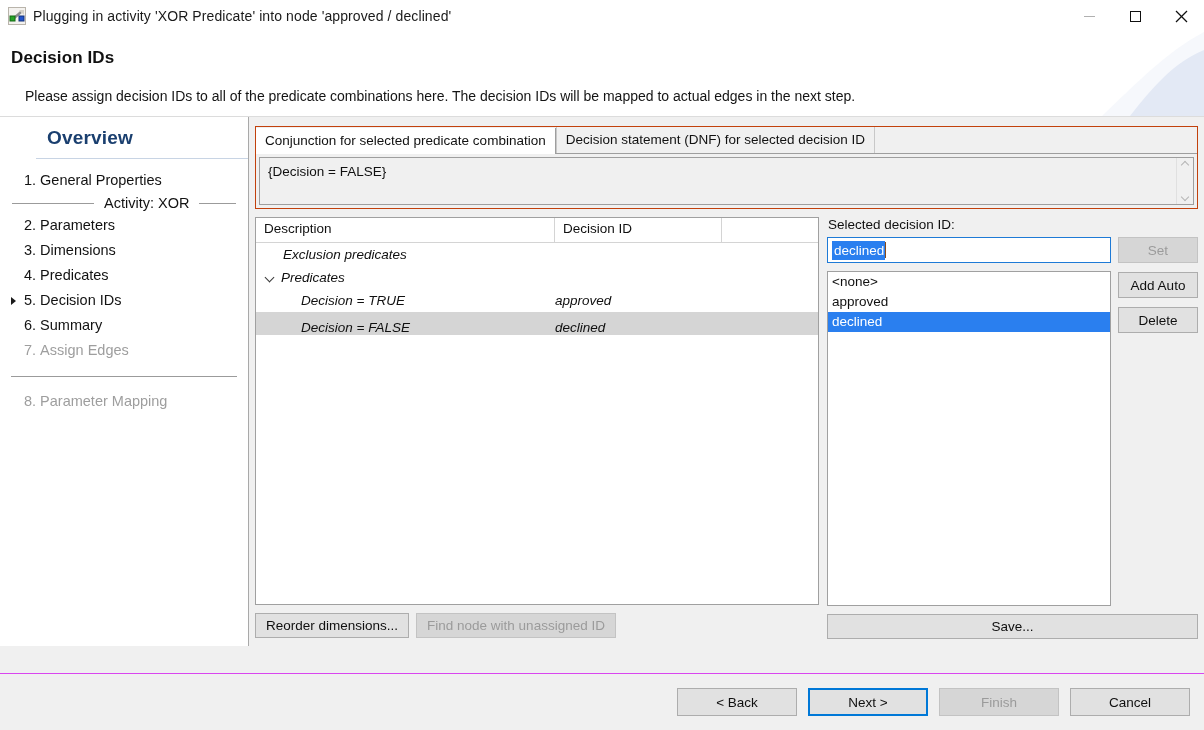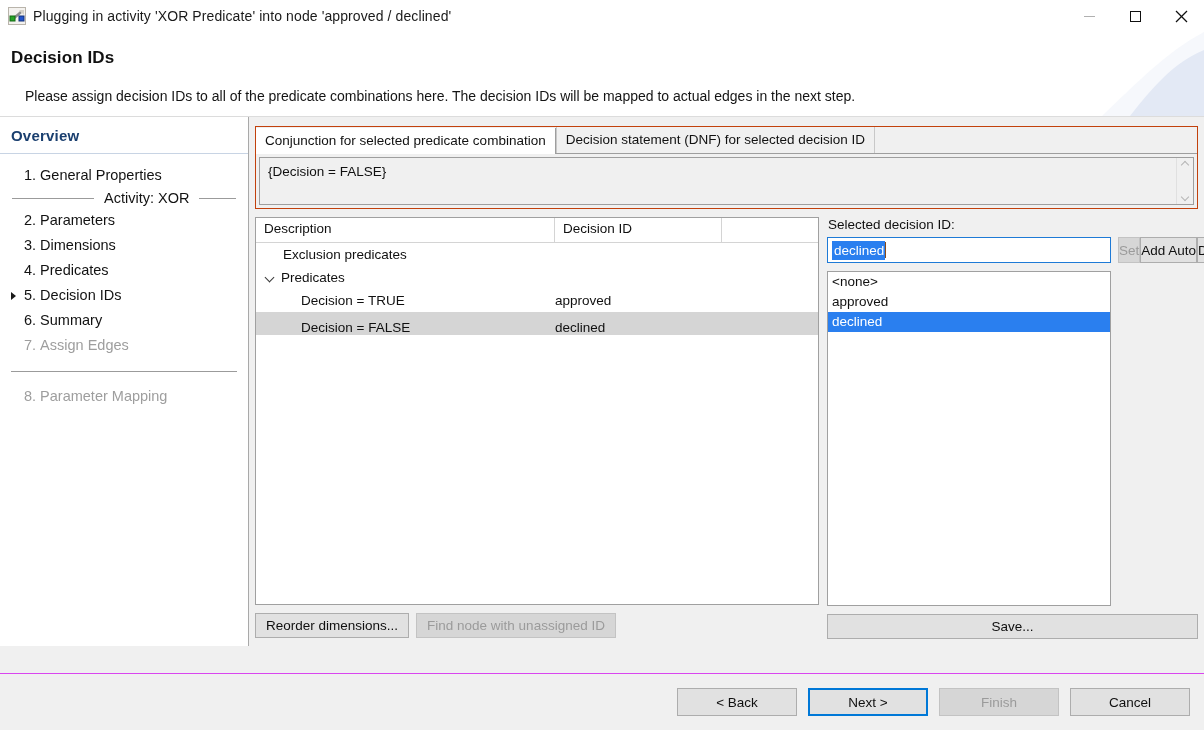--- a/index.html
+++ b/index.html
@@ -126,26 +126,27 @@
   
   .sidebar {
     width: 249px;
     min-width: 249px;
     background: #ffffff;
     border-right: 1px solid #a9a9a9;
     box-sizing: border-box;
     position: relative;
   }
   .sidebar-title {
-    font-size: 15px;
+    font-size: 19px;
     font-weight: bold;
     color: #1a3f6f;
     padding: 10px 0 9px 11px;
     border-bottom: 1px solid #c8d4e4;
     letter-spacing: 0.2px;
+    margin-left: 36px;
   }
   .nav-list { padding-top: 9px; }
   .nav-item {
     position: relative;
     font-size: 14.5px;
     color: #121212;
     padding: 3px 0 3px 24px;
     white-space: nowrap;
     line-height: 19px;
   }
@@ -322,21 +323,21 @@
     font-size: 13.5px;
     color: #101010;
     padding: 3px 0 0 8px;
     box-sizing: border-box;
     border-right: 1px solid #d4d4d4;
     white-space: nowrap;
   }
   .th.c0 { width: 299px; }
   .th.c1 { width: 167px; }
   .th.c2 { flex: 1 1 auto; border-right: none; }
-  .tbody { flex: 1 1 auto; }
+  .tbody { flex: 1 1 auto; font-style: italic; }
   .trow {
     display: flex;
     height: 23px;
     align-items: center;
   }
   .trow.selected { background: #d5d5d5; align-items: flex-end; }
   .td {
     font-size: 13.5px;
     color: #101010;
     box-sizing: border-box;
@@ -408,21 +409,21 @@
     flex: 1 1 auto;
     min-width: 0;
     display: flex;
     flex-direction: column;
   }
   .rp-col-btns {
     width: 80px;
     min-width: 80px;
     margin-left: 7px;
     display: flex;
-    flex-direction: row;
+    flex-direction: column;
   }
   .rp-col-btns .btn {
     width: 80px;
     height: 26px;
     text-align: center;
     padding: 4px 0;
     margin-bottom: 9px;
   }
   .id-input {
     height: 26px;

